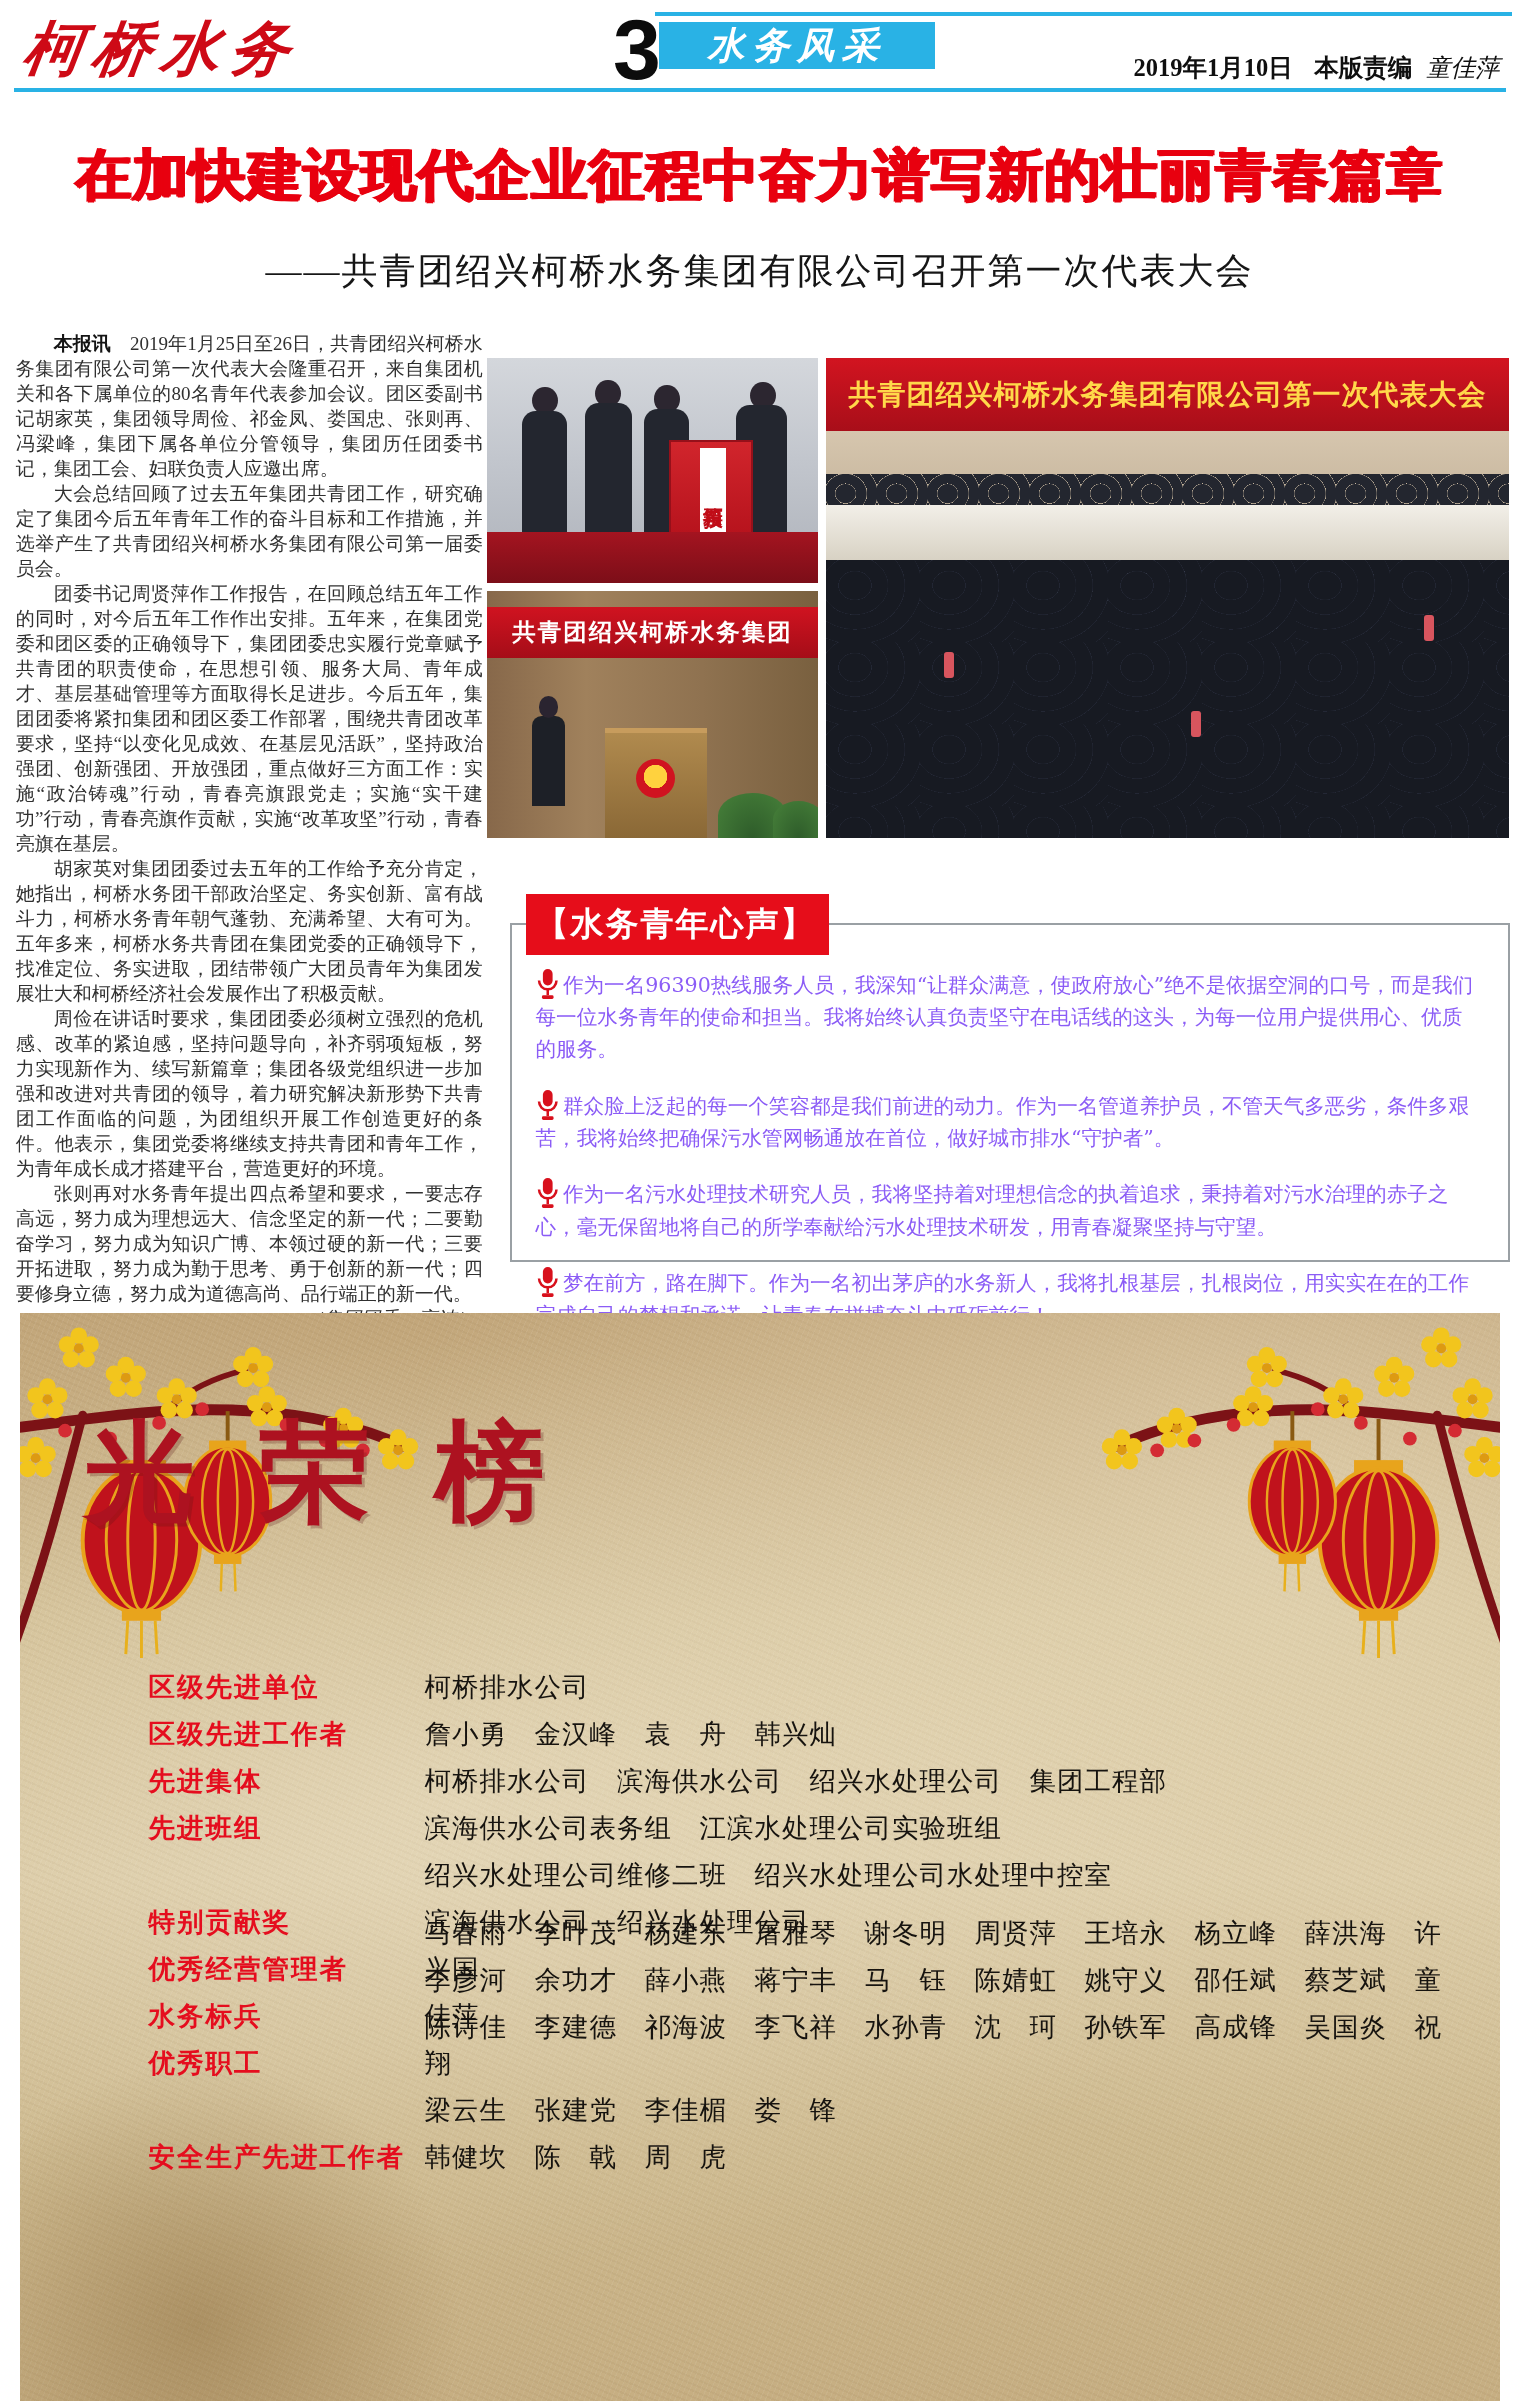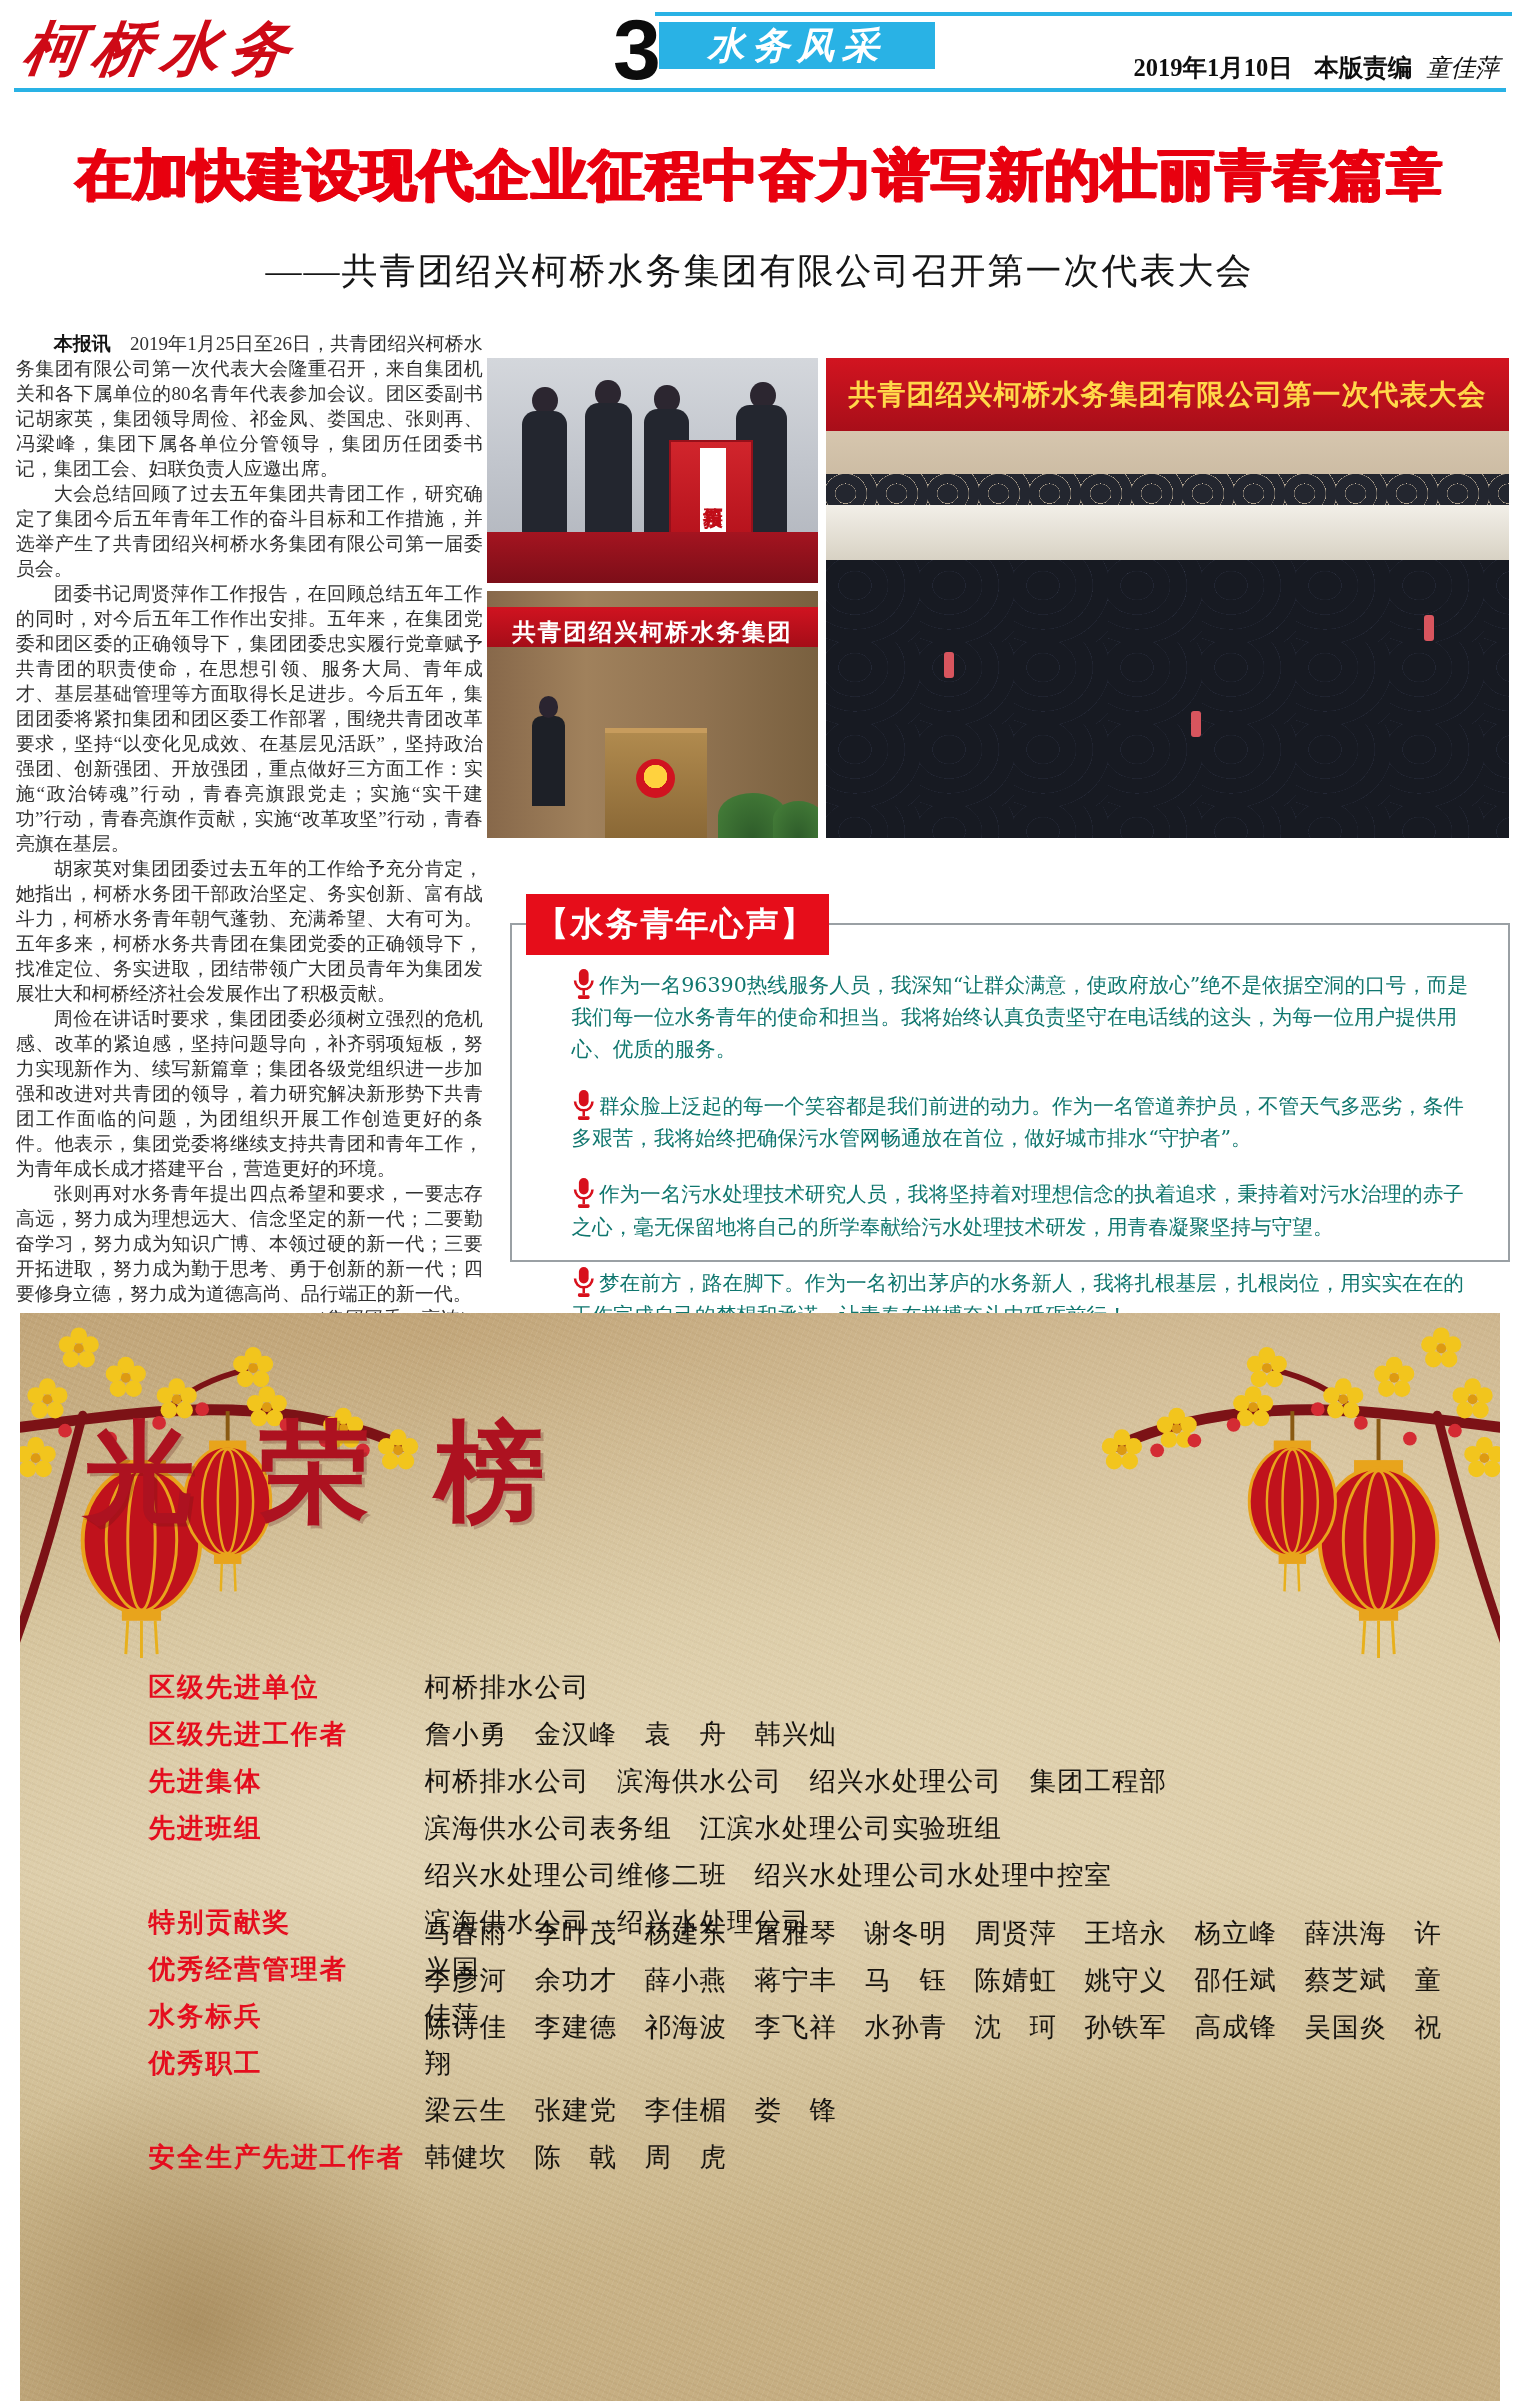--- a/index.html
+++ b/index.html
@@ -47,21 +47,21 @@
   .ballot-box { position:absolute; left:182px; top:82px; width:84px; height:102px; background:linear-gradient(180deg,#d1252c,#b5121c);
     border:2px solid #96101a; }
   .ballot-label { position:absolute; left:29px; top:5.9px; width:25.5px; height:90px; background:#fff;
     writing-mode:vertical-rl; text-orientation:upright; font-size:19.6px; font-weight:bold; color:#c00d18;
     text-align:center; line-height:25.5px; }
   .ballot-ribbon { position:absolute; left:202px; top:182px; width:43px; height:39px;
     background:linear-gradient(180deg,#ffffff,#e8e8ea); }
 
   .photo-stage { left:487px; top:591px; width:331px; height:247px;
     background:linear-gradient(90deg,#87684a 0%,#a0815c 30%,#8f7250 65%,#79603f 100%); }
-  .stage-banner { position:absolute; left:0; top:15.7px; width:100%; height:40px;
+  .stage-banner { position:absolute; left:0; top:15.7px; width:100%; height:51px;
     background:linear-gradient(180deg,#d01320,#a50d18); color:#fff; font-weight:bold;
     font-size:23.5px; line-height:51px; text-align:center; letter-spacing:2px;
     font-family:"DejaVu Serif", serif; }
   .podium { position:absolute; left:118px; top:137px; width:102px; height:110px;
     background:linear-gradient(180deg,#b08a4e,#8a6836); border-top:5.9px solid #c79c5d; }
   .podium-emblem { position:absolute; left:31px; top:25.5px; width:39px; height:39px; border-radius:50%;
     background:radial-gradient(circle at 50% 45%, #ffd23e 0 40%, #d01320 41% 100%); }
   .stage-person { position:absolute; left:45px; top:125px; width:33px; height:90px; background:#1d2027; border-radius:9.8px 9.8px 0 0; }
   .stage-person::before { content:""; position:absolute; left:6.9px; top:-19.6px; width:19.6px; height:21.6px; border-radius:50%; background:#2a2430; }
   .stage-plant { position:absolute; bottom:0; width:69px; height:45px; border-radius:50% 50% 0 0;
@@ -87,21 +87,21 @@
     background-size:94px 82px, 125px 94px, 100% 100%; }
   .conf-bottle { position:absolute; width:9.8px; height:25.5px; background:#d8555e; border-radius:2.9px; }
 
   
   .voices { position:absolute; left:510px; top:923px; width:1000px; height:339px;
     background:#fff; border:2px solid #9aa0a4; }
   .voices-badge { position:absolute; left:13.7px; top:-31px; background:#e60d1a; color:#fff;
     font-size:33px; font-weight:900; padding:7.8px 13.7px 7.8px 9.8px; letter-spacing:2px; }
   .voices-list { position:absolute; left:23.5px; top:43px; width:947px; }
   .voice-item { margin-bottom:23.5px; font-family:"DejaVu Serif", serif; font-size:20.6px;
-    line-height:32px; color:#0f766e;margin-left:36px; }
+    line-height:32px; color:#8b5cf6; }
   .voice-item .mic { display:inline-block; width:23.5px; height:33px; vertical-align:-8.8px; margin-right:3.9px; }
 
   
   .honor { position:absolute; left:19.6px; top:1313px; width:1480px; height:1088px;
     background:
       radial-gradient(circle at 12% 93%, rgba(125,92,44,.38), transparent 16%),
       radial-gradient(ellipse at 85% 20%, rgba(255,248,226,.35), transparent 50%),
       radial-gradient(ellipse at 30% 45%, rgba(255,250,235,.30), transparent 55%),
       repeating-linear-gradient(23deg, rgba(120,90,50,.06) 0 2px, transparent 2px 5.9px),
       repeating-linear-gradient(-67deg, rgba(255,255,255,.06) 0 1px, transparent 1px 4.9px),

